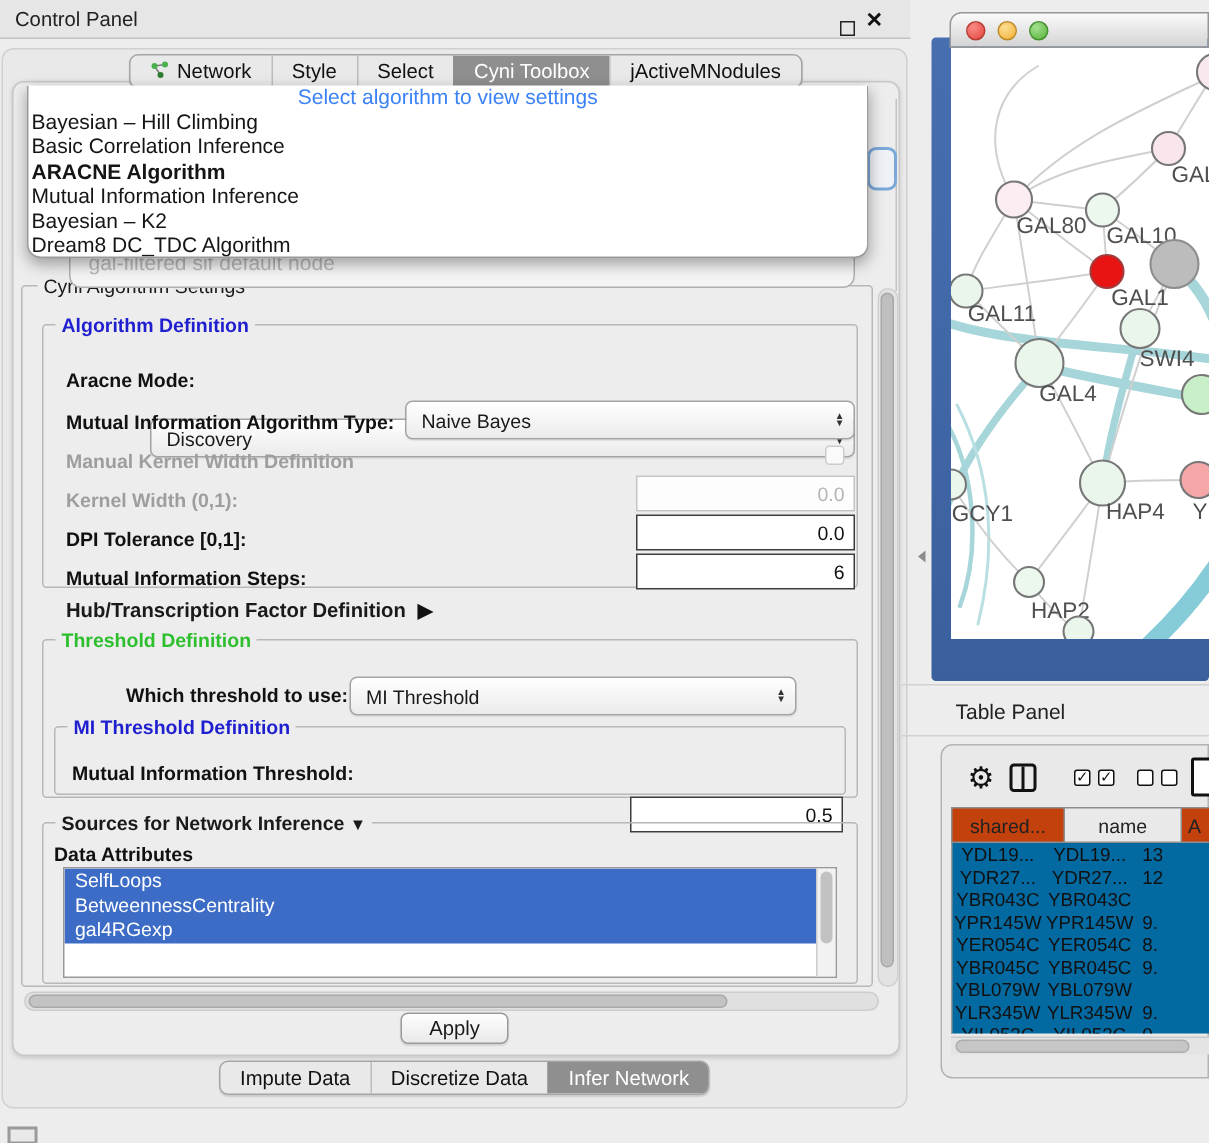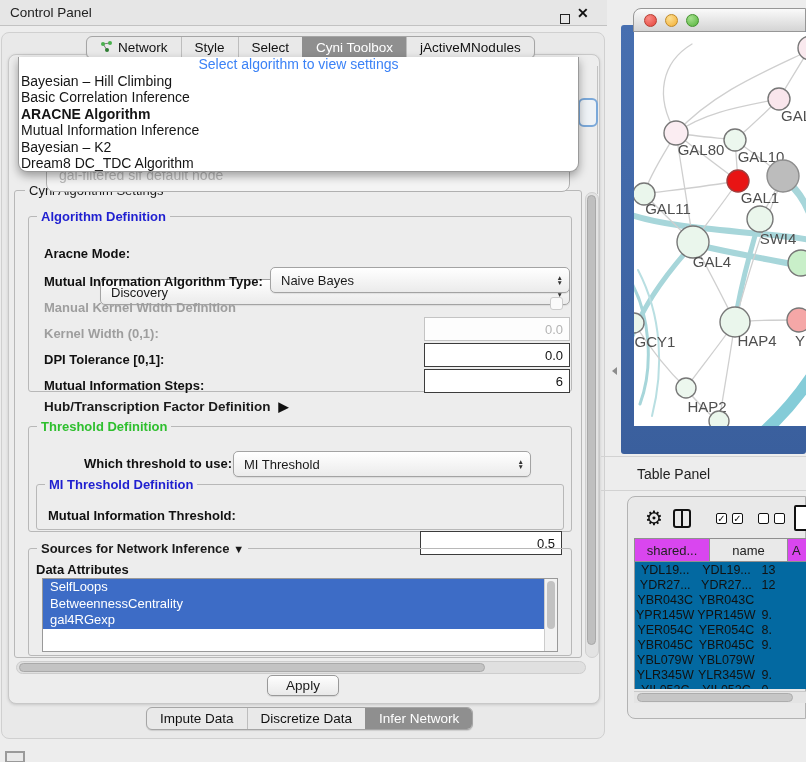--- a/index.html
+++ b/index.html
@@ -88,21 +88,21 @@
 
   #gear-icon { left:645px; top:506px; font-size:20px; color:#111; }
   #split-icon { left:673px; top:509px; width:18px; height:19px; border:2px solid #111; border-radius:3px; }
   #split-icon::after { content:""; position:absolute; left:6px; top:0; width:2px; height:15px; background:#111; }
   .cb { position:absolute; width:11px; height:11px; border:1.5px solid #111; border-radius:2px; font-size:10px; line-height:9px; text-align:center; color:#111; background:#fff; }
   #doc-icon { left:794px; top:505px; width:14px; height:26px; border:2px solid #111; border-radius:2px; background:#fff; }
 
   #tbl-head { left:634px; top:538px; height:24px; display:flex; }
   .hcell { height:24px; border:1px solid #8f8f8f; border-left:none; display:flex; align-items:center; justify-content:center; font-size:13px; color:#222; }
   .hcell:first-child { border-left:1px solid #8f8f8f; }
-  .hcell.hl { background:#d946ef; }
+  .hcell.hl { background:#c2410c; }
   .hcell.plain { background:#e9e9e9; }
   #tbl-body { left:634px; top:562px; width:172px; height:127px; background:#0369a1; border-left:1px solid #9a9a9a; overflow:hidden; }
   .trow { display:flex; height:15px; }
   .tcell { font-size:12.5px; color:#111; display:flex; align-items:center; justify-content:center; overflow:hidden; white-space:nowrap; }
   .tcell.left { justify-content:flex-start; padding-left:4px; }
   #tbl-hscroll { left:634px; top:691px; width:172px; height:12px; background:#e4e4e4; border-top:1px solid #c9c9c9; }
   #tbl-hthumb { position:absolute; left:3px; top:1px; width:156px; height:9px; background:#c6c6c6; border:1px solid #adadad; border-radius:5px; }
 </style>
 </head>
 <body>

